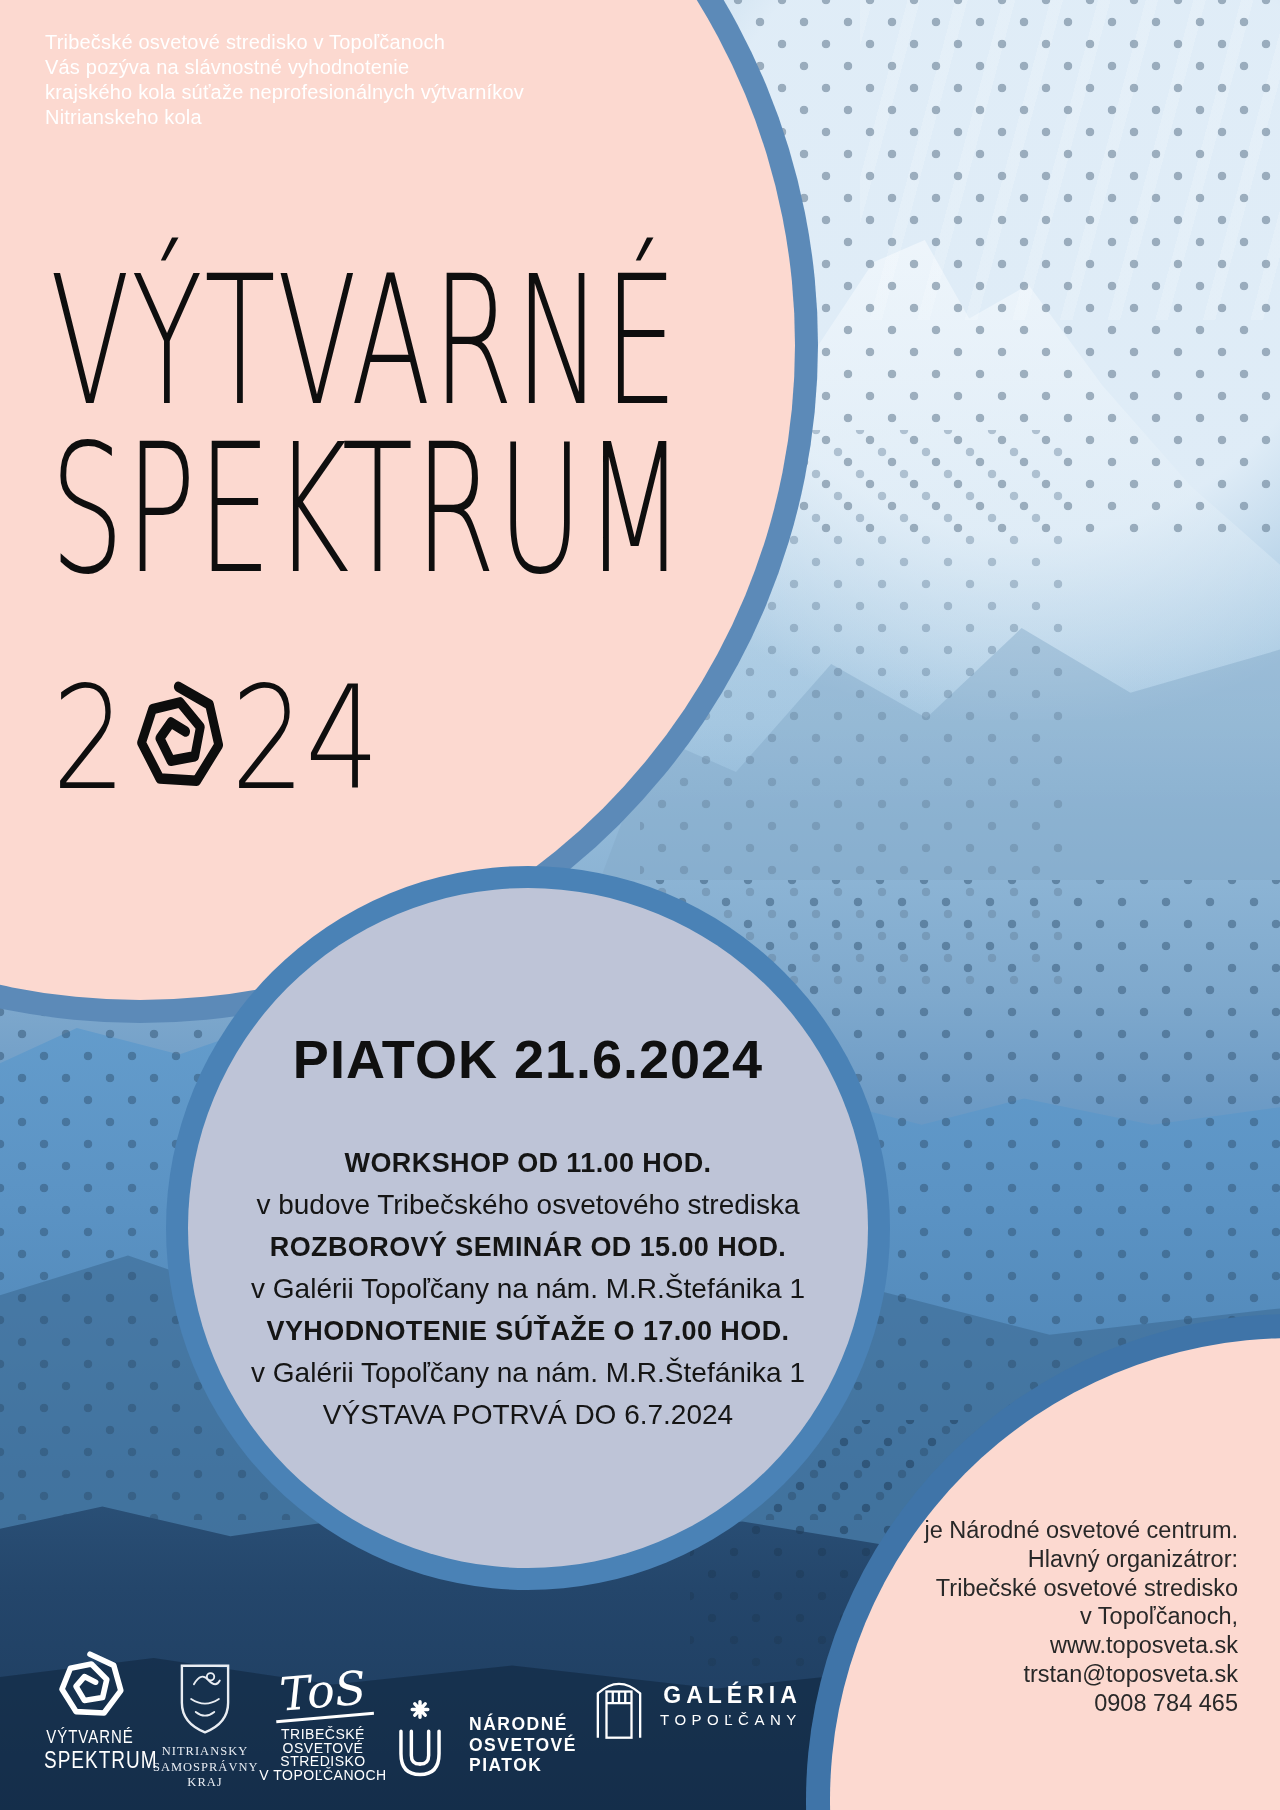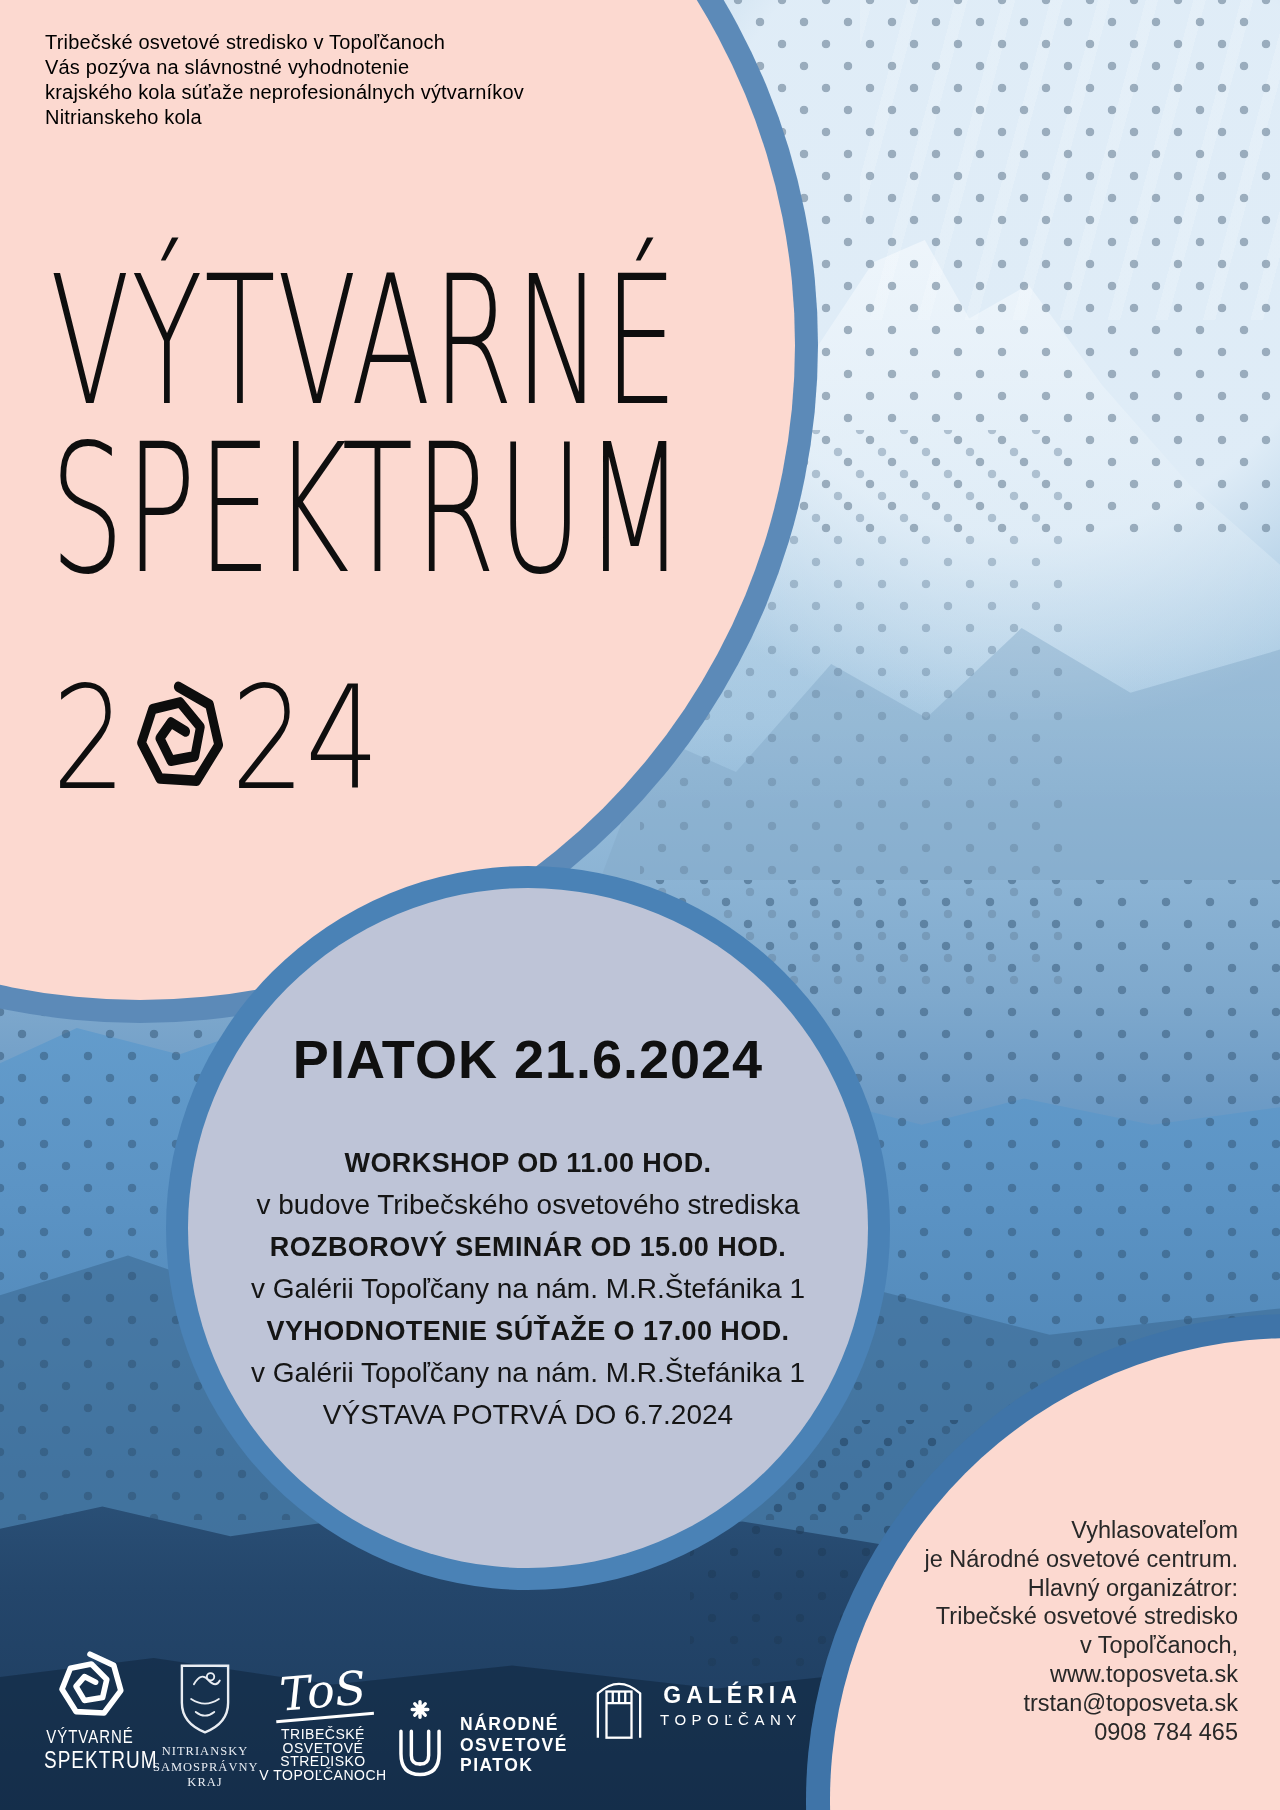--- a/index.html
+++ b/index.html
@@ -45,21 +45,21 @@
   
   .circ{border-radius:50%;}
   .c1-ring{left:-538px;top:-333px;width:1356px;height:1356px;background:#5c8ab8;}
   .c1{left:-515px;top:-310px;width:1310px;height:1310px;background:#fcd9d0;}
   .c2-ring{left:166px;top:866px;width:724px;height:724px;background:#4a82b6;}
   .c2{left:188px;top:888px;width:680px;height:680px;background:rgba(210,207,220,.86);}
   .c3-ring{left:806px;top:1314px;width:972px;height:972px;background:#3f74a8;}
   .c3{left:830px;top:1338px;width:924px;height:924px;background:#fcd9d0;}
 
   
-  .intro{left:45px;top:30px;width:560px;font-size:20px;line-height:25px;color:#000000;letter-spacing:.2px;}
+  .intro{left:45px;top:30px;width:560px;font-size:20px;line-height:25px;color:#ffffff;letter-spacing:.2px;}
   .title-line{color:#0e0e0e;font-family:"DejaVu Sans",sans-serif;font-weight:200;
     font-size:172px;line-height:1;white-space:nowrap;transform:scale(.68,1.04);
     transform-origin:left top;letter-spacing:2px;}
   .t1{left:50px;top:252px;} .t2{left:50px;top:420px;}
   .year-row{left:52px;top:668px;display:flex;align-items:flex-start;gap:8px;color:#0e0e0e;
     font-family:"DejaVu Sans",sans-serif;font-weight:200;font-size:142px;line-height:1;
     transform:scale(.82,1);transform-origin:left top;}
   .spiral-big{width:112px;height:116px;margin-top:10px;}
 
   .event-heading{left:188px;top:1028px;width:680px;text-align:center;font-size:54px;
@@ -78,21 +78,21 @@
   .vs-t1{font-size:15px;letter-spacing:1px;margin-top:4px;transform:scaleY(1.25);}
   .vs-t2{font-size:19px;letter-spacing:1px;margin-top:4px;transform:scaleY(1.3);}
   .nsk-logo{left:153px;top:1662px;width:104px;text-align:center;color:#e9edf3;}
   .nsk-logo svg{width:58px;height:74px;}
   .nsk-lines{font-family:"Liberation Serif","DejaVu Serif",serif;font-size:12.5px;
     line-height:15.5px;letter-spacing:1px;margin-top:4px;}
   .tos-logo{left:258px;top:1668px;width:130px;text-align:center;}
   .tos-script{font-family:"DejaVu Serif",serif;font-style:italic;font-size:46px;line-height:1;
     display:inline-block;transform:rotate(-5deg);border-bottom:3px solid #fff;padding:0 6px 2px;}
   .tos-lines{font-size:14px;line-height:13.5px;letter-spacing:.5px;margin-top:9px;}
-  .noc-logo{left:394px;top:1700px;display:flex;gap:14px;align-items:center;}
+  .noc-logo{left:394px;top:1700px;display:flex;gap:23px;align-items:center;}
   .noc-logo svg{width:52px;height:90px;}
   .noc-lines{font-size:17.5px;line-height:20.5px;font-weight:700;letter-spacing:1.5px;text-align:left;}
   .gal-logo{left:594px;top:1669px;display:flex;gap:16px;align-items:center;text-align:right;}
   .gal-logo svg{width:50px;height:72px;}
   .gal-t1{font-size:23px;font-weight:700;letter-spacing:5px;line-height:1;}
   .gal-t2{font-size:15px;letter-spacing:5.5px;margin-top:5px;line-height:1;}
 </style>
 </head>
 <body>
 
@@ -141,21 +141,20 @@
     <div class="ev b">WORKSHOP OD 11.00 HOD.</div>
     <div class="ev">v budove Tribečského osvetového strediska</div>
     <div class="ev b">ROZBOROVÝ SEMINÁR OD 15.00 HOD.</div>
     <div class="ev">v Galérii Topoľčany na nám. M.R.Štefánika 1</div>
     <div class="ev b">VYHODNOTENIE SÚŤAŽE O 17.00 HOD.</div>
     <div class="ev">v Galérii Topoľčany na nám. M.R.Štefánika 1</div>
     <div class="ev">VÝSTAVA POTRVÁ DO 6.7.2024</div>
   </div>
 
   <div class="abs organizer">
-    <div>Vyhlasovateľom</div>
     <div>je Národné osvetové centrum.</div>
     <div>Hlavný organizátror:</div>
     <div>Tribečské osvetové stredisko</div>
     <div>v Topoľčanoch,</div>
     <div>www.toposveta.sk</div>
     <div>trstan@toposveta.sk</div>
     <div>0908 784 465</div>
   </div>
 
   <div class="abs logo vs-logo">

